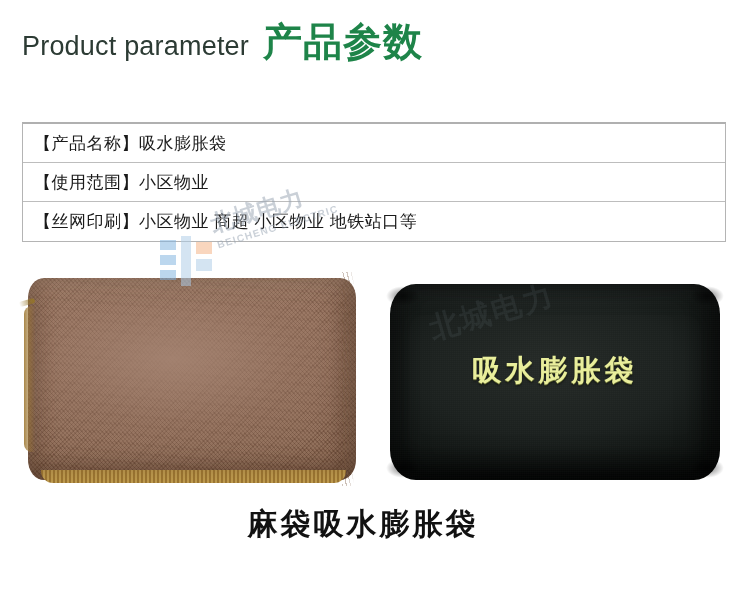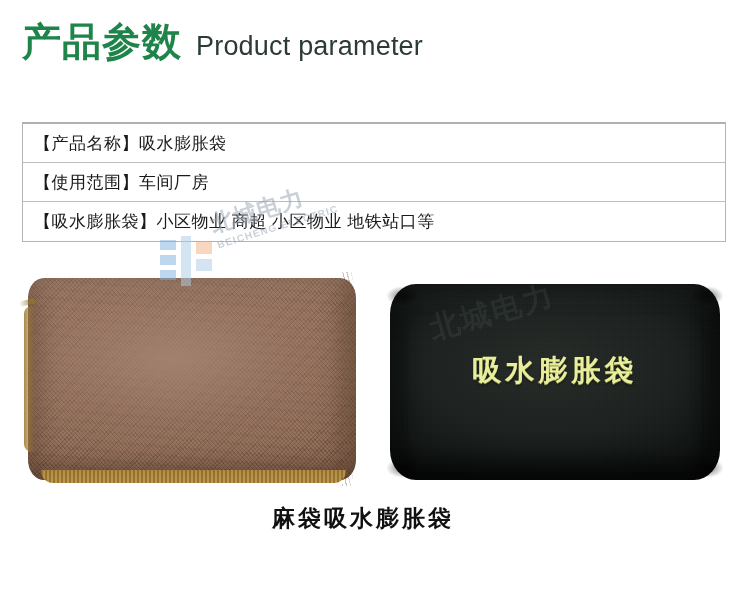--- a/index.html
+++ b/index.html
@@ -283,57 +283,57 @@
   #captions {
     position: absolute;
     left: 0;
     top: 504px;
     width: 750px;
     display: flex;
   }
   .caption {
     flex: 1;
     text-align: center;
-    font-size: 23px;
+    font-size: 30px;
     font-weight: 700;
     color: #111111;
     letter-spacing: 3px;
     line-height: 1.3;
     white-space: nowrap;
   }
   #caption-left  { padding-right: 24px; }
   #caption-right { padding-left: 10px; }
 </style>
 </head>
 <body>
 
 <div id="header">
+  <span id="title-en">Product parameter</span>
   <span id="title-cn">产品参数</span>
-  <span id="title-en">Product parameter</span>
 </div>
 
 <div id="spec-table">
 
   <div class="spec-row">
     <div class="spec-cell col-a">
       <span class="spec-key">【产品名称】</span>
       <span class="spec-val">吸水膨胀袋</span>
     </div>
   </div>
 
   <div class="spec-row">
     <div class="spec-cell col-a">
       <span class="spec-key">【使用范围】</span>
-      <span class="spec-val">车间厂房</span>
+      <span class="spec-val">小区物业</span>
     </div>
   </div>
 
   <div class="spec-row">
     <div class="spec-cell col-wide">
-      <span class="spec-key">【吸水膨胀袋】</span>
+      <span class="spec-key">【丝网印刷】</span>
       <span class="spec-val">小区物业 商超 小区物业 地铁站口等</span>
     </div>
   </div>
 
 </div>
 
 <div id="watermark">
   <svg class="wm-logo" viewBox="0 0 62 52">
     <path d="M2 4 L18 4 L18 14 L2 14 Z" fill="#7fb3e0"></path>
     <path d="M2 19 L18 19 L18 29 L2 29 Z" fill="#7fb3e0"></path>

